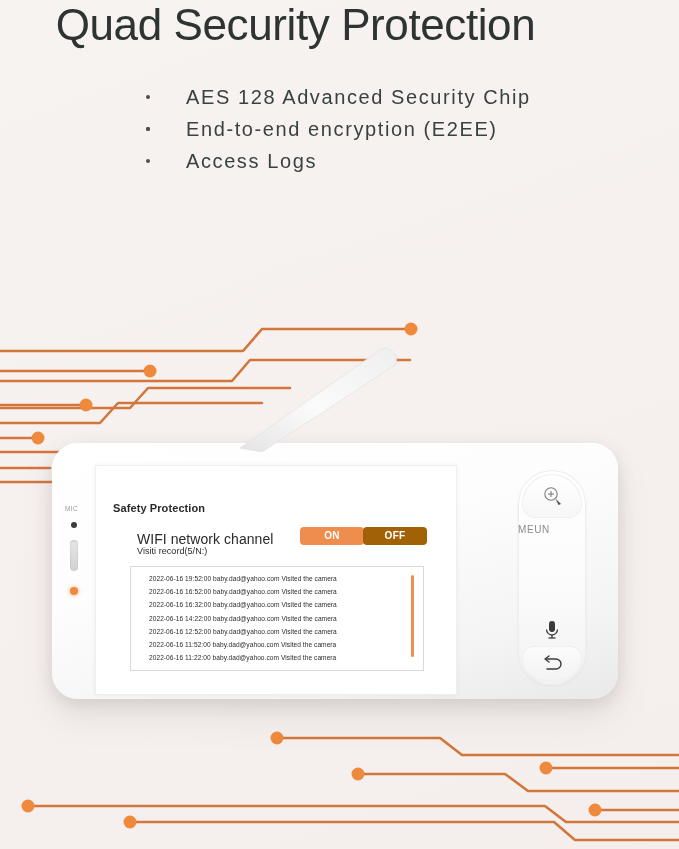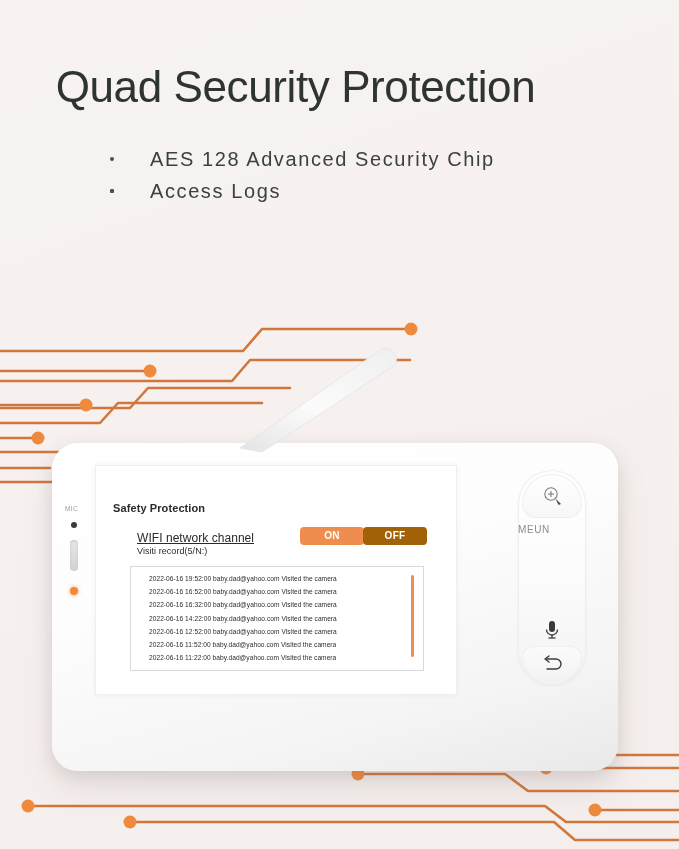--- a/index.html
+++ b/index.html
@@ -17,38 +17,38 @@
     height: 849px;
     background: linear-gradient(160deg, #f7f3f1 0%, #f6f1ef 45%, #f4eeec 100%);
     overflow: hidden;
   }
 
   
   #headline-block {
     position: absolute;
     left: 0; top: 0;
     width: 591px;
-    padding-top: 62px;
     z-index: 6;
   }
 
   #page-title {
     text-align: center;
     font-size: 44px;
     font-weight: 400;
     letter-spacing: -0.4px;
     color: #2e3432;
     font-family: "Liberation Sans", sans-serif;
     line-height: 1.15;
   }
 
   #feature-list {
     margin-top: 30px;
     padding-left: 108px;
     list-style: none;
+    margin-left: 36px;
   }
 
   #feature-list li {
     position: relative;
     font-size: 20px;
     line-height: 32px;
     color: #3a4240;
     letter-spacing: 1.6px;
     padding-left: 42px;
     font-family: "Liberation Sans", sans-serif;
@@ -74,21 +74,21 @@
   }
   #circuit-top { z-index: 1; }
   #circuit-bottom { z-index: 1; }
 
   
   #device {
     position: absolute;
     left: 52px;
     top: 443px;
     width: 566px;
-    height: 328px;
+    height: 256px;
     z-index: 4;
   }
 
   #device-body {
     position: absolute;
     inset: 0;
     background: linear-gradient(165deg, #ffffff 0%, #fdfdfd 40%, #f4f4f4 78%, #e9e9e9 100%);
     border-radius: 26px;
     box-shadow:
       0 5px 16px rgba(120,110,105,0.18),
@@ -122,24 +122,23 @@
     font-size: 11px;
     font-weight: 700;
     color: #2a2a2a;
     letter-spacing: 0.1px;
   }
 
   #wifi-row {
     position: absolute;
     left: 42px;
     top: 66px;
-    font-size: 12px;
+    font-size: 14px;
     color: #2a2a2a;
     letter-spacing: 0.05px;
-    text-decoration: underline;
   }
   #visit-row {
     position: absolute;
     left: 42px;
     top: 81px;
     font-size: 9px;
     color: #2a2a2a;
     letter-spacing: 0.05px;
   }
 
@@ -393,20 +392,21 @@
     <ul id="feature-list">
       <li>
         <span class="bullet-dot"></span>
         <span>AES 128 Advanced Security Chip</span>
       </li>
       <li>
         <span class="bullet-dot"></span>
       </li>
       <li>
         <span class="bullet-dot"></span>
+        <span>End-to-end encryption (E2EE)</span>
       </li>
       <li>
         <span class="bullet-dot"></span>
         <span>Access Logs</span>
       </li>
     </ul>
   </div>
 
   <div id="device">
 

